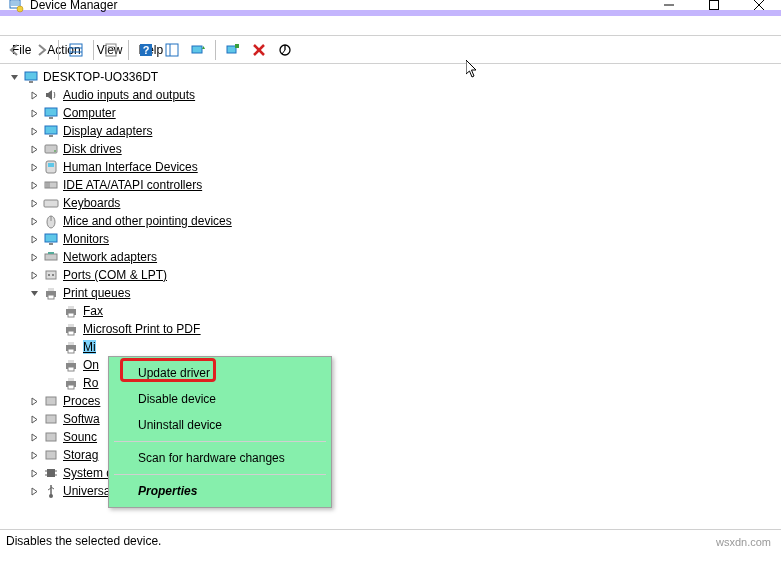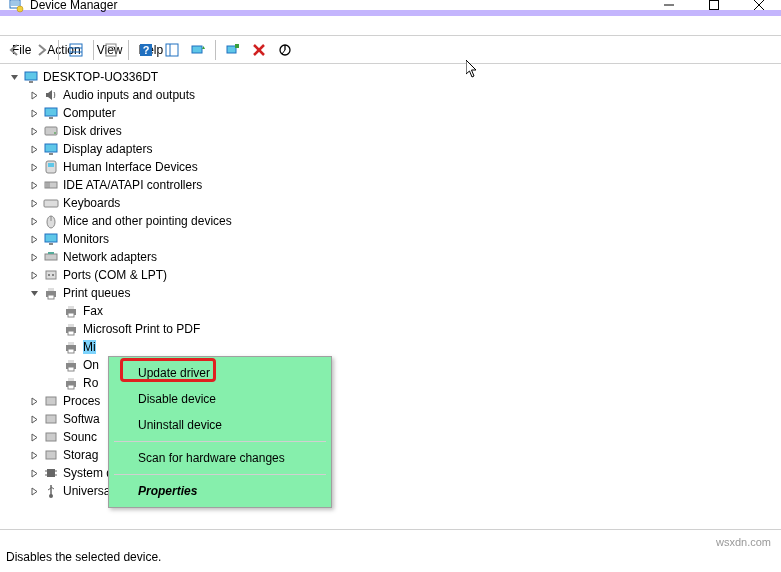--- a/index.html
+++ b/index.html
@@ -20,32 +20,32 @@
 .toolbar { height: 28px; display: flex; align-items: center; padding: 0 4px; border-bottom: 1px solid #d0d0d0; gap: 4px; }
 .toolbar .tb { width: 22px; height: 22px; display: flex; align-items: center; justify-content: center; border: 1px solid transparent; }
 .toolbar .sep { width: 1px; height: 20px; background: #c0c0c0; margin: 0 2px; }
 
 
 .tree { padding: 4px 0 0 8px; height: 466px; overflow: auto; border-bottom: 1px solid #d0d0d0; }
 .node { display: flex; align-items: center; height: 18px; white-space: nowrap; }
 .tw { width: 13px; height: 13px; display: inline-flex; align-items: center; justify-content: center; margin-right: 2px; }
 .ic16 { width: 16px; height: 16px; display: inline-flex; align-items: center; justify-content: center; margin-right: 4px; }
 .lbl { font-size: 12px; }
-.ch { margin-left: 20px; }
+.ch { margin-left: 20px; text-decoration: underline; }
 .sel { background: #7dd3fc; }
 
 
 .ctx { position: absolute; left: 108px; top: 356px; width: 224px; background: #86efac; border: 1px solid #a0a0a0; box-shadow: 2px 2px 4px rgba(0,0,0,0.25); padding: 3px; }
 .ctx .mi { height: 26px; display: flex; align-items: center; padding-left: 26px; font-size: 12px; }
 .ctx .mdiv { height: 1px; background: #d0d0d0; margin: 3px 2px; }
 .ctx .prop { font-weight: bold; font-style: italic; }
 .hl { position: absolute; border: 3px solid #e02020; border-radius: 4px; left: 120px; top: 358px; width: 96px; height: 24px; pointer-events: none; }
 
 
-.status { height: 22px; display: flex; align-items: center; padding: 0 6px; font-size: 12px; margin-top: 16px; }
+.status { height: 22px; display: flex; align-items: center; padding: 0 6px; font-size: 12px; }
 
 .cursor { position: absolute; left: 466px; top: 60px; pointer-events: none; }
 
 
 .wm { position: absolute; right: 10px; bottom: 24px; font-size: 11px; color: #999; }
 </style>
 </head>
 <body>
 
 <div class="titlebar">
@@ -195,39 +195,39 @@
         <span class="lbl">Computer</span>
       </div>
       <div class="node">
         <span class="tw">
           <svg width="9" height="9" viewBox="0 0 9 9">
             <path d="M2 1 L7 4.5 L2 8 Z" fill="none" stroke="#595959"></path>
           </svg>
         </span>
         <span class="ic16">
           <svg viewBox="0 0 16 16">
+            <rect x="2" y="3" width="12" height="8" fill="#5fc7e8" stroke="#2070c0"></rect>
+            <rect x="6" y="12" width="4" height="2" fill="#888"></rect>
+          </svg>
+        </span>
+        <span class="lbl">Display adapters</span>
+      </div>
+      <div class="node">
+        <span class="tw">
+          <svg width="9" height="9" viewBox="0 0 9 9">
+            <path d="M2 1 L7 4.5 L2 8 Z" fill="none" stroke="#595959"></path>
+          </svg>
+        </span>
+        <span class="ic16">
+          <svg viewBox="0 0 16 16">
             <rect x="2" y="4" width="12" height="8" rx="1" fill="#ccc" stroke="#888"></rect>
             <circle cx="12" cy="10" r="1" fill="#6a6"></circle>
           </svg>
         </span>
         <span class="lbl">Disk drives</span>
-      </div>
-      <div class="node">
-        <span class="tw">
-          <svg width="9" height="9" viewBox="0 0 9 9">
-            <path d="M2 1 L7 4.5 L2 8 Z" fill="none" stroke="#595959"></path>
-          </svg>
-        </span>
-        <span class="ic16">
-          <svg viewBox="0 0 16 16">
-            <rect x="2" y="3" width="12" height="8" fill="#5fc7e8" stroke="#2070c0"></rect>
-            <rect x="6" y="12" width="4" height="2" fill="#888"></rect>
-          </svg>
-        </span>
-        <span class="lbl">Display adapters</span>
       </div>
       <div class="node">
         <span class="tw">
           <svg width="9" height="9" viewBox="0 0 9 9">
             <path d="M2 1 L7 4.5 L2 8 Z" fill="none" stroke="#595959"></path>
           </svg>
         </span>
         <span class="ic16">
           <svg viewBox="0 0 16 16">
             <rect x="3" y="2" width="10" height="12" rx="2" fill="#ddd" stroke="#888"></rect>

